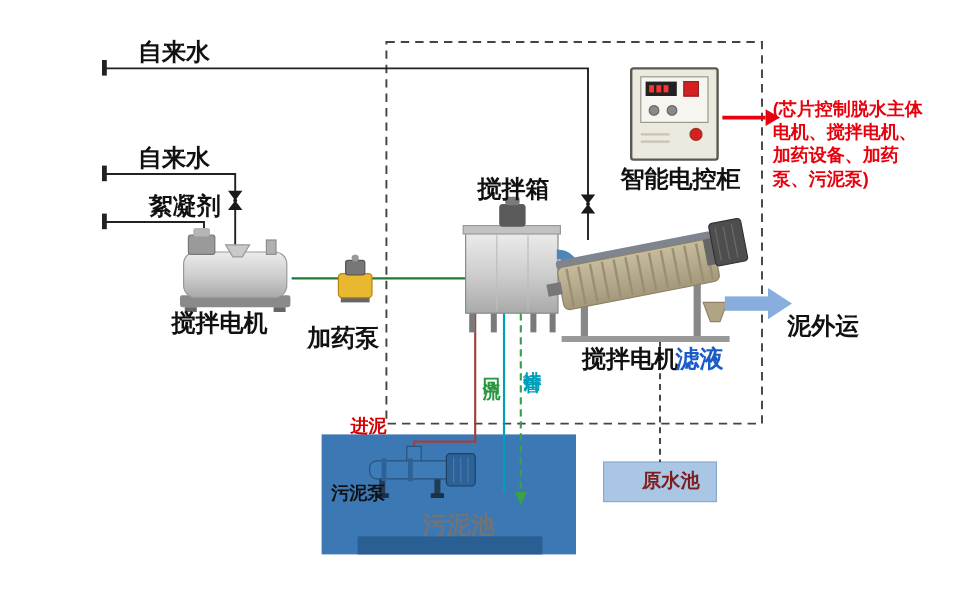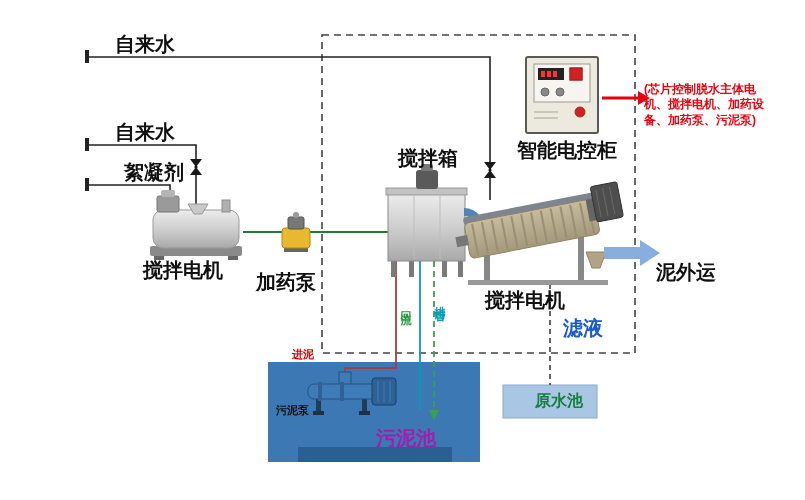--- a/index.html
+++ b/index.html
@@ -12,49 +12,49 @@
   }
   svg{position:absolute;left:0;top:0;}
   .lbl{
     position:absolute;
     font-weight:700;
     font-size:20px;
     color:#111;
     white-space:nowrap;
     line-height:1.1;
   }
-  .lbl.small{font-size:11px;}
-  .blue{color:#1a5bc8;margin-top:28px;}
+  .lbl.small{font-size:15px;}
+  .blue{color:#1a5bc8;}
   .red{color:#d40000;}
   .green{color:#27963f;}
   .teal{color:#00a0b8;}
-  .navy{color:#a21caf;margin-left:24px;}
+  .navy{color:#737373;}
   .vtext{
     writing-mode:vertical-rl;
     text-orientation:upright;
     letter-spacing:2px;
     white-space:nowrap;
   }
   .note{
     position:absolute;
     left:644px;top:82px;
     width:132px;
-    font-size:12px;
+    font-size:15px;
     font-weight:700;
     color:#e8000d;
     line-height:1.28;
     white-space:normal;
     word-break:break-all;
   }
   .rawpool-label{
     position:absolute;
     left:503px;top:385px;
     width:112px;height:33px;
     display:flex;align-items:center;justify-content:center;
-    font-weight:700;font-size:16px;color:#15803d;
+    font-weight:700;font-size:16px;color:#7f1d1d;
   }
 </style>
 </head>
 <body>
 
 <div class="canvas">
 
   <svg width="805" height="500" viewBox="0 0 805 500">
     <defs>
       <linearGradient id="gradTank" x1="0" y1="0" x2="0" y2="1">

